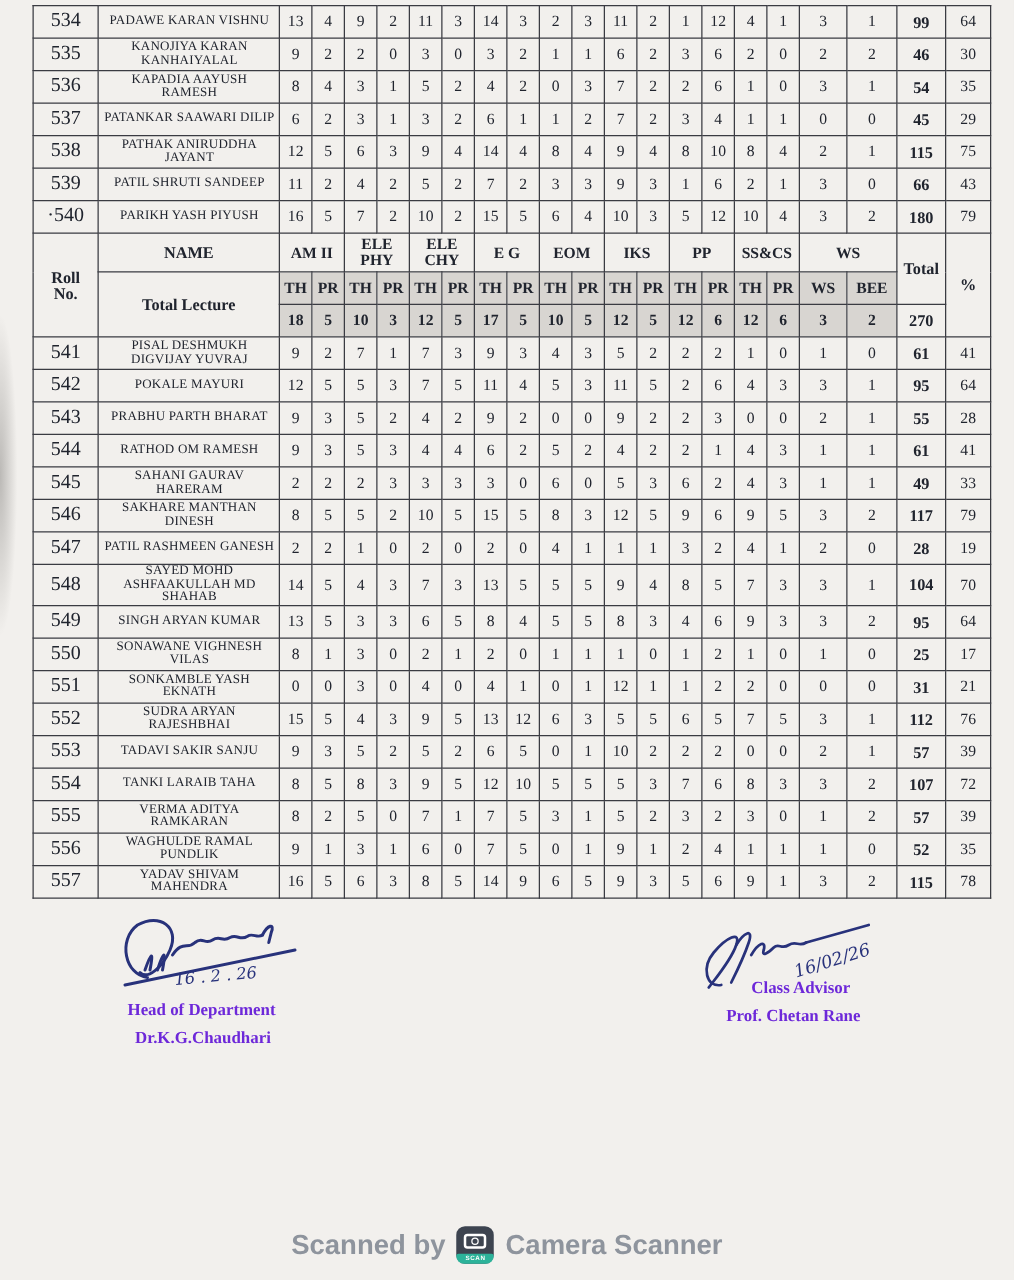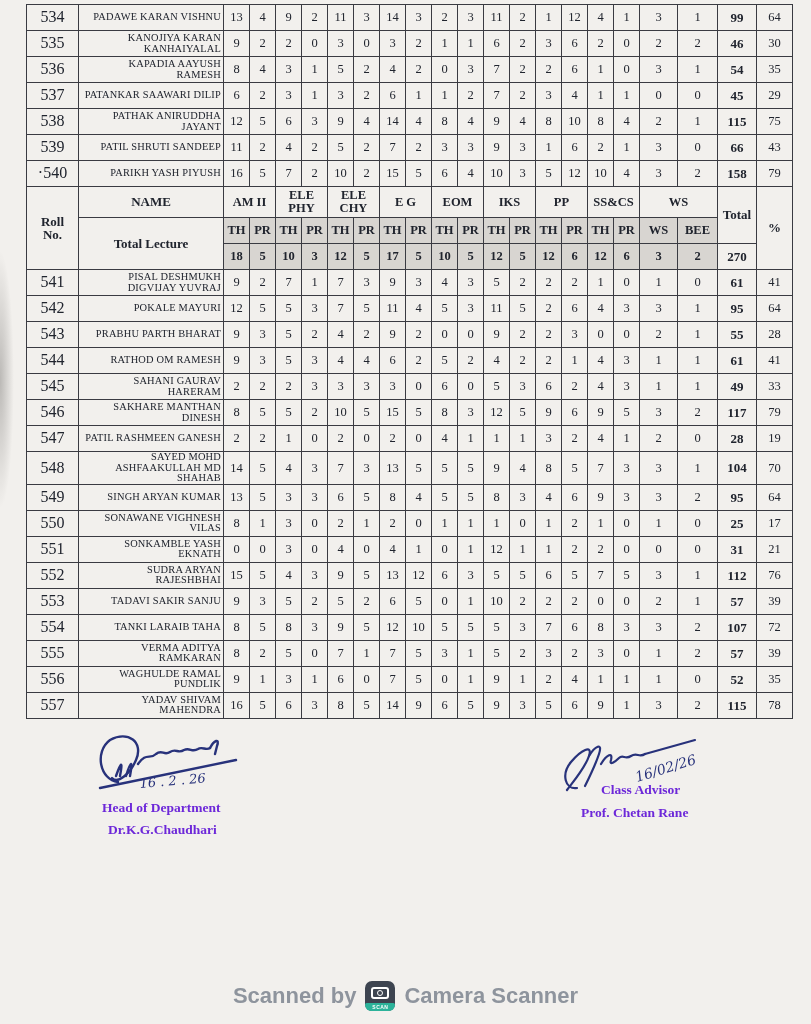--- a/index.html
+++ b/index.html
@@ -4,21 +4,21 @@
 <style>
   html,body{margin:0;padding:0;}
   body{width:811px;height:1024px;background:#eceae8;font-family:"Liberation Serif",serif;}
   .paper{position:relative;width:811px;height:1024px;background:#f2f0ed;overflow:hidden;}
   .paper::before{content:"";position:absolute;left:0;top:250px;width:14px;height:260px;
     background:radial-gradient(ellipse at left,rgba(120,118,115,.45),rgba(120,118,115,0) 70%);pointer-events:none;}
   .sheet{position:absolute;left:26px;top:4px;}
   table{border-collapse:collapse;table-layout:fixed;}
   td,th{border:1px solid #3a3b42;text-align:center;vertical-align:middle;color:#20242e;
     padding:0;font-size:12.5px;height:25px;line-height:1.02;overflow:hidden;}
-  .name-cell{text-align:right;padding:0 2px 0 3px;font-size:10.4px;letter-spacing:.2px;font-weight:normal;}
+  .name-cell{text-align:center;padding:0 2px 0 3px;font-size:10.4px;letter-spacing:.2px;font-weight:normal;}
   .roll-cell{font-size:16px;font-family:Liberation Serif, serif;}
   .hdr{font-weight:bold;font-size:12.5px;}
   .hdr-big{font-weight:bold;font-size:13px;}
   .shade{background:#d8d5d1;font-weight:bold;font-size:12.5px;margin-left:28px;}
   .rollhead{font-weight:bold;white-space:pre-line;font-size:13px;}
   .h1row td{height:30px;}
   .totalcell{font-weight:bold;font-size:13px;}
   .sig-block{position:absolute;color:#232838;}
   .sig-label{font-weight:bold;font-size:13.5px;color:#6d28d9;}
   .sig-svg{display:block;}
@@ -222,21 +222,21 @@
             <td class="val-cell">6</td>
             <td class="val-cell">4</td>
             <td class="val-cell">10</td>
             <td class="val-cell">3</td>
             <td class="val-cell">5</td>
             <td class="val-cell">12</td>
             <td class="val-cell">10</td>
             <td class="val-cell">4</td>
             <td class="val-cell">3</td>
             <td class="val-cell">2</td>
-            <td class="totalcell">158</td>
+            <td class="totalcell">180</td>
             <td>79</td>
           </tr>
         </tbody>
 
       <tbody>
         <tr class="h1row">
           <td rowspan="3" class="rollhead">Roll
 No.</td>
           <td class="hdr-big">NAME</td>
           <td colspan="2" class="hdr">AM II</td>

